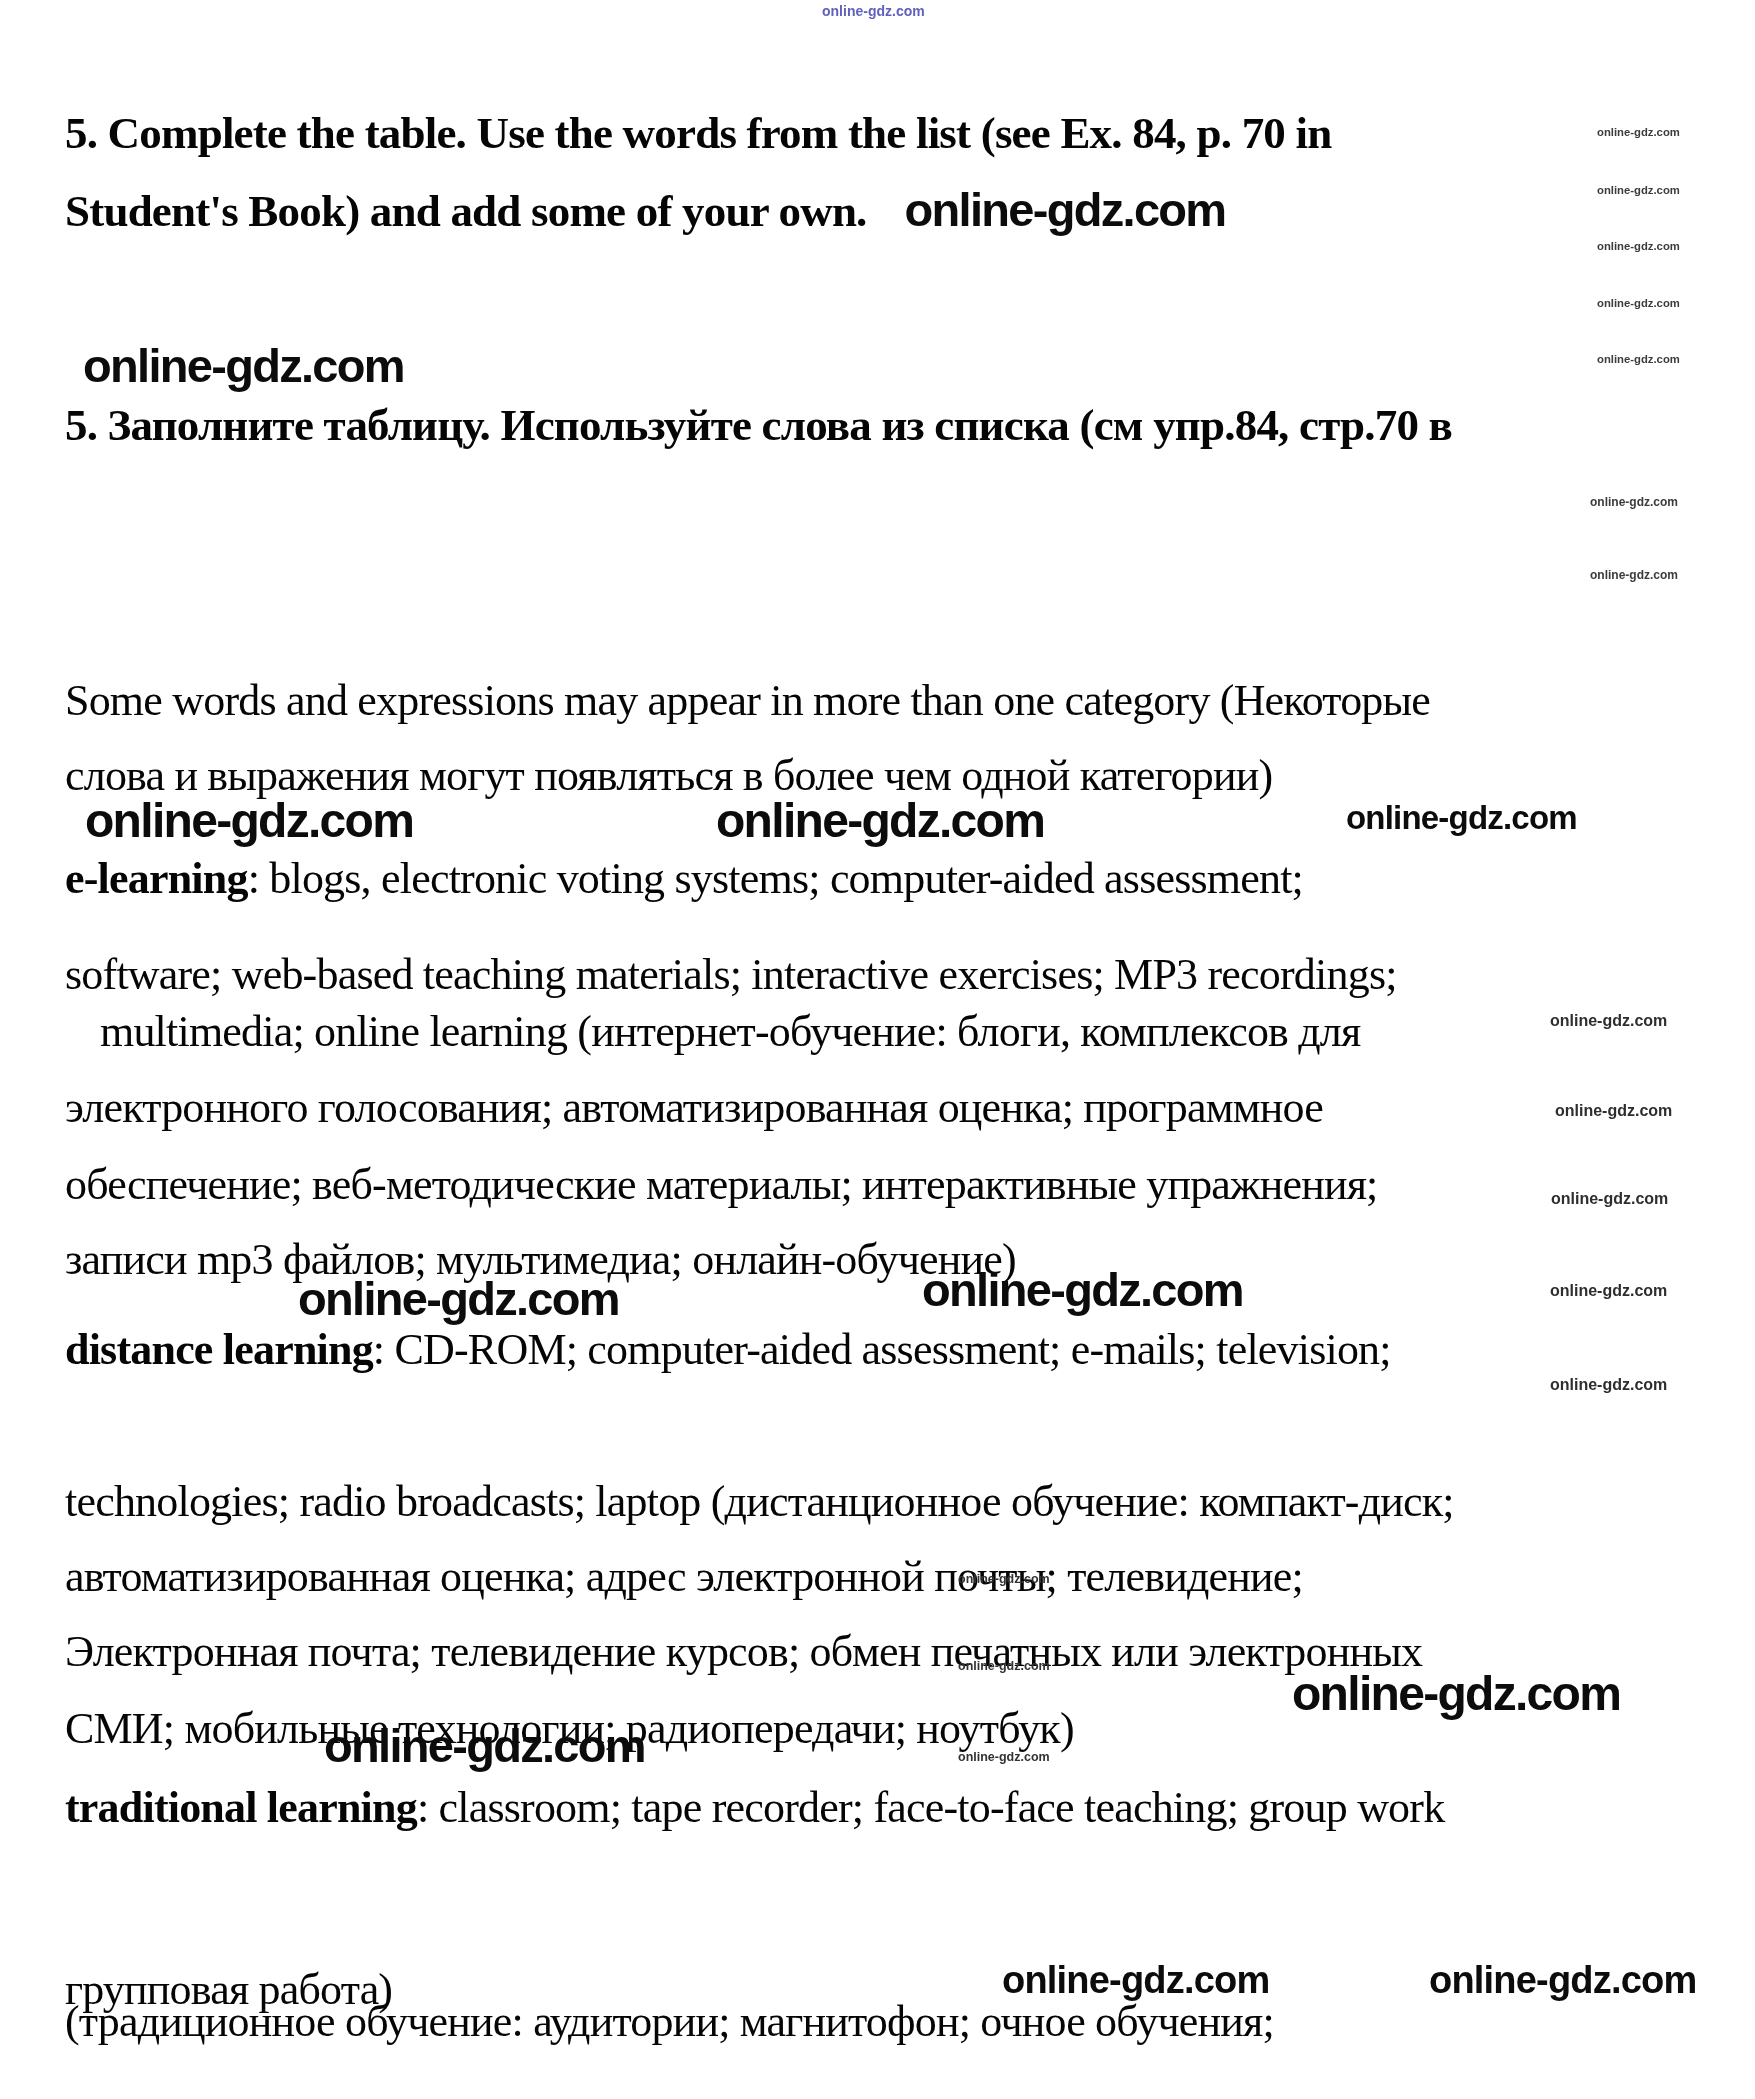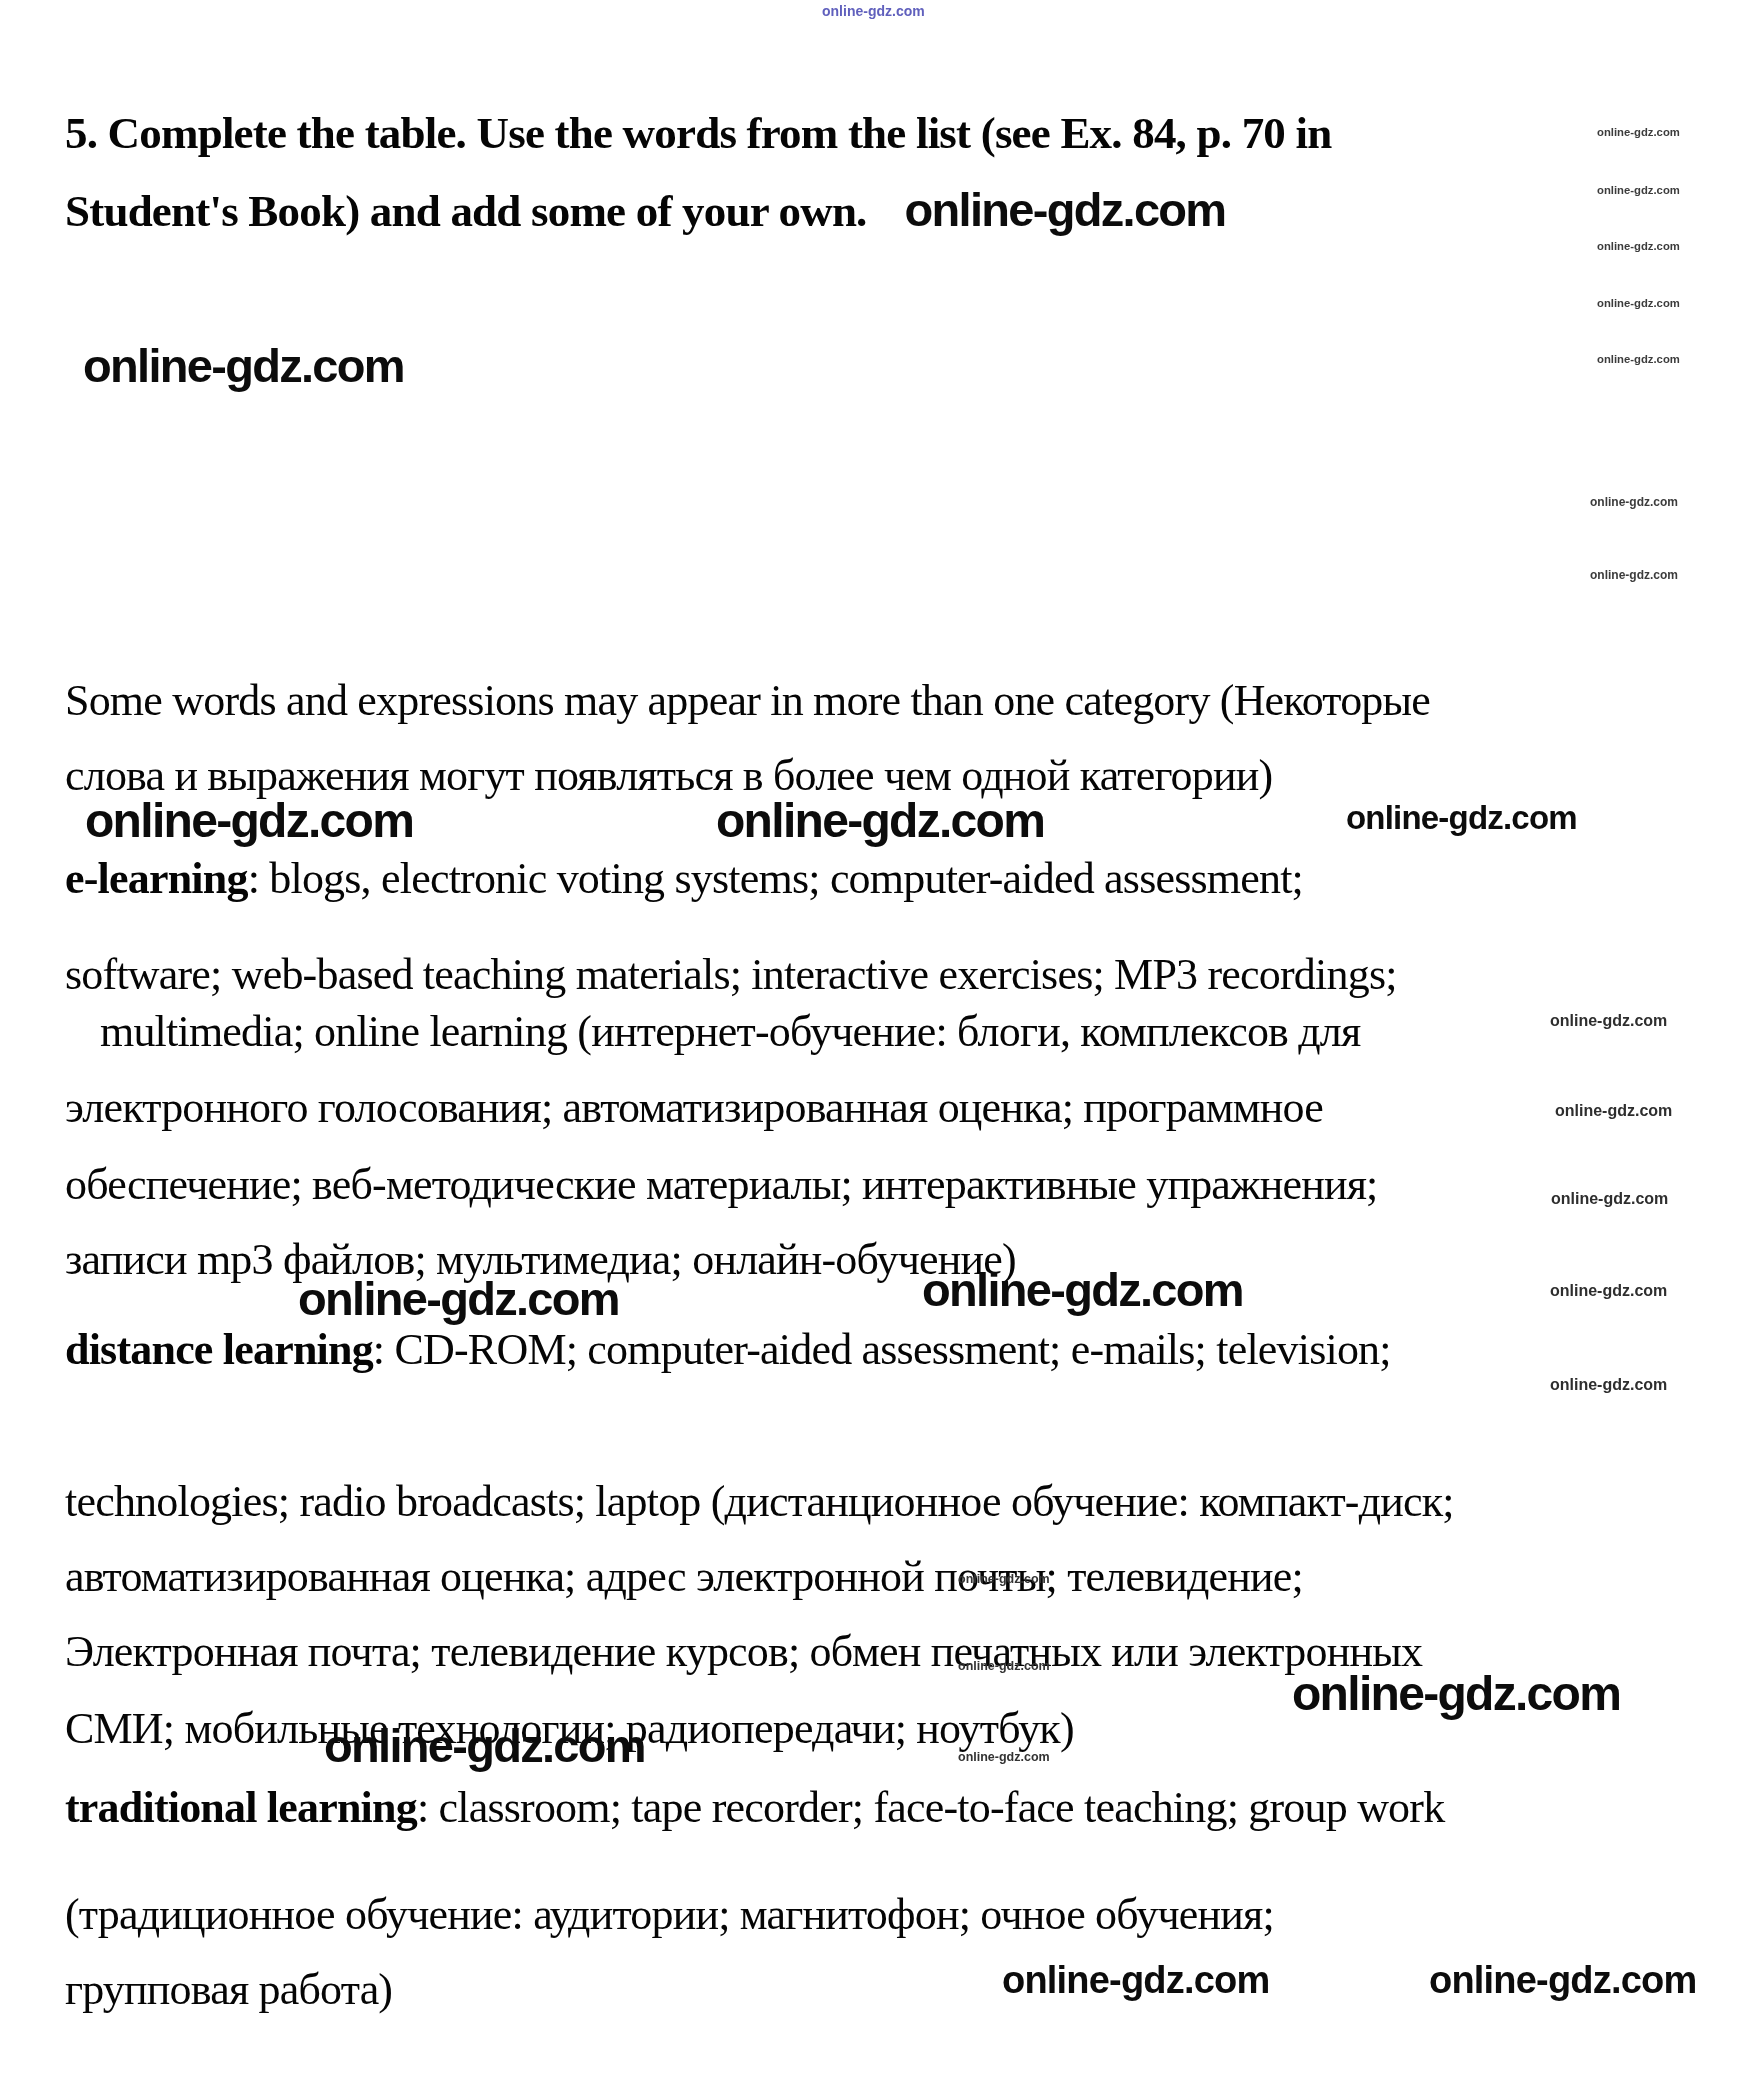--- a/index.html
+++ b/index.html
@@ -62,20 +62,21 @@
 
 <div id="page">
 
   <span class="wm-top" style="left:822px;top:2.5px;">online-gdz.com</span>
 
   <div class="tline h" style="top:107px;"><span class="lead">5. Complete the table. Use the words from the list (see Ex. 84, p. 70 in</span><span></span></div>
   <div class="tline h" style="top:184px;"><span class="lead">Student's Book) and add some of your own.</span><span></span><span class="wm-inline">online-gdz.com</span></div>
 
   <span class="wm-big" style="left:83px;top:338px;font-size:47px;">online-gdz.com</span>
 
+  <div class="tline h" style="top:399px;"><span class="lead">5. Заполните таблицу. Используйте слова из списка (см упр.84, стр.70 в</span><span></span></div>
 
   <div class="tline" style="top:675px;"><span class="lead"></span><span>Some words and expressions may appear in more than one category (Некоторые</span></div>
   <div class="tline" style="top:750px;"><span class="lead"></span><span>слова и выражения могут появляться в более чем одной категории)</span></div>
 
   <span class="wm-big" style="left:85px;top:793px;font-size:48px;">online-gdz.com</span>
   <span class="wm-big" style="left:716px;top:793px;font-size:48px;">online-gdz.com</span>
   <span class="wm-big" style="left:1346px;top:799px;font-size:33px;letter-spacing:-0.8px;">online-gdz.com</span>
 
   <div class="tline" style="top:853px;"><span class="lead">e-learning</span><span>: blogs, electronic voting systems; computer-aided assessment;</span></div>
   <div class="tline" style="top:931px;margin-top:18px;"><span class="lead"></span><span>software; web-based teaching materials; interactive exercises; MP3 recordings;</span></div>
@@ -90,21 +91,21 @@
   <div class="tline" style="top:1324px;"><span class="lead">distance learning</span><span>: CD-ROM; computer-aided assessment; e-mails; television;</span></div>
   <div class="tline" style="top:1476px;"><span class="lead"></span><span>technologies; radio broadcasts; laptop (дистанционное обучение: компакт-диск;</span></div>
   <div class="tline" style="top:1551px;"><span class="lead"></span><span>автоматизированная оценка; адрес электронной почты; телевидение;</span></div>
   <div class="tline" style="top:1626px;"><span class="lead"></span><span>Электронная почта; телевидение курсов; обмен печатных или электронных</span></div>
   <div class="tline" style="top:1703px;"><span class="lead"></span><span>СМИ; мобильные технологии; радиопередачи; ноутбук)</span></div>
 
   <span class="wm-big" style="left:1292px;top:1666px;font-size:48px;">online-gdz.com</span>
   <span class="wm-big" style="left:324px;top:1718px;font-size:47px;">online-gdz.com</span>
 
   <div class="tline" style="top:1782px;"><span class="lead">traditional learning</span><span>: classroom; tape recorder; face-to-face teaching; group work</span></div>
-  <div class="tline" style="top:1889px;"><span class="lead"></span><span>(традиционное обучение: аудитории; магнитофон; очное обучения;</span></div>
+  <div class="tline" style="top:1996px;"><span class="lead"></span><span>(традиционное обучение: аудитории; магнитофон; очное обучения;</span></div>
   <div class="tline" style="top:1964px;"><span class="lead"></span><span>групповая работа)</span></div>
 
   <span class="wm-big" style="left:1002px;top:1959px;font-size:38px;letter-spacing:-0.8px;">online-gdz.com</span>
   <span class="wm-big" style="left:1429px;top:1959px;font-size:38px;letter-spacing:-0.8px;">online-gdz.com</span>
 
   <span class="wm-small" style="left:1597px;top:126px;font-size:11.3px;">online-gdz.com</span>
   <span class="wm-small" style="left:1597px;top:184px;font-size:11.3px;">online-gdz.com</span>
   <span class="wm-small" style="left:1597px;top:240px;font-size:11.3px;">online-gdz.com</span>
   <span class="wm-small" style="left:1597px;top:297px;font-size:11.3px;">online-gdz.com</span>
   <span class="wm-small" style="left:1597px;top:353px;font-size:11.3px;">online-gdz.com</span>

